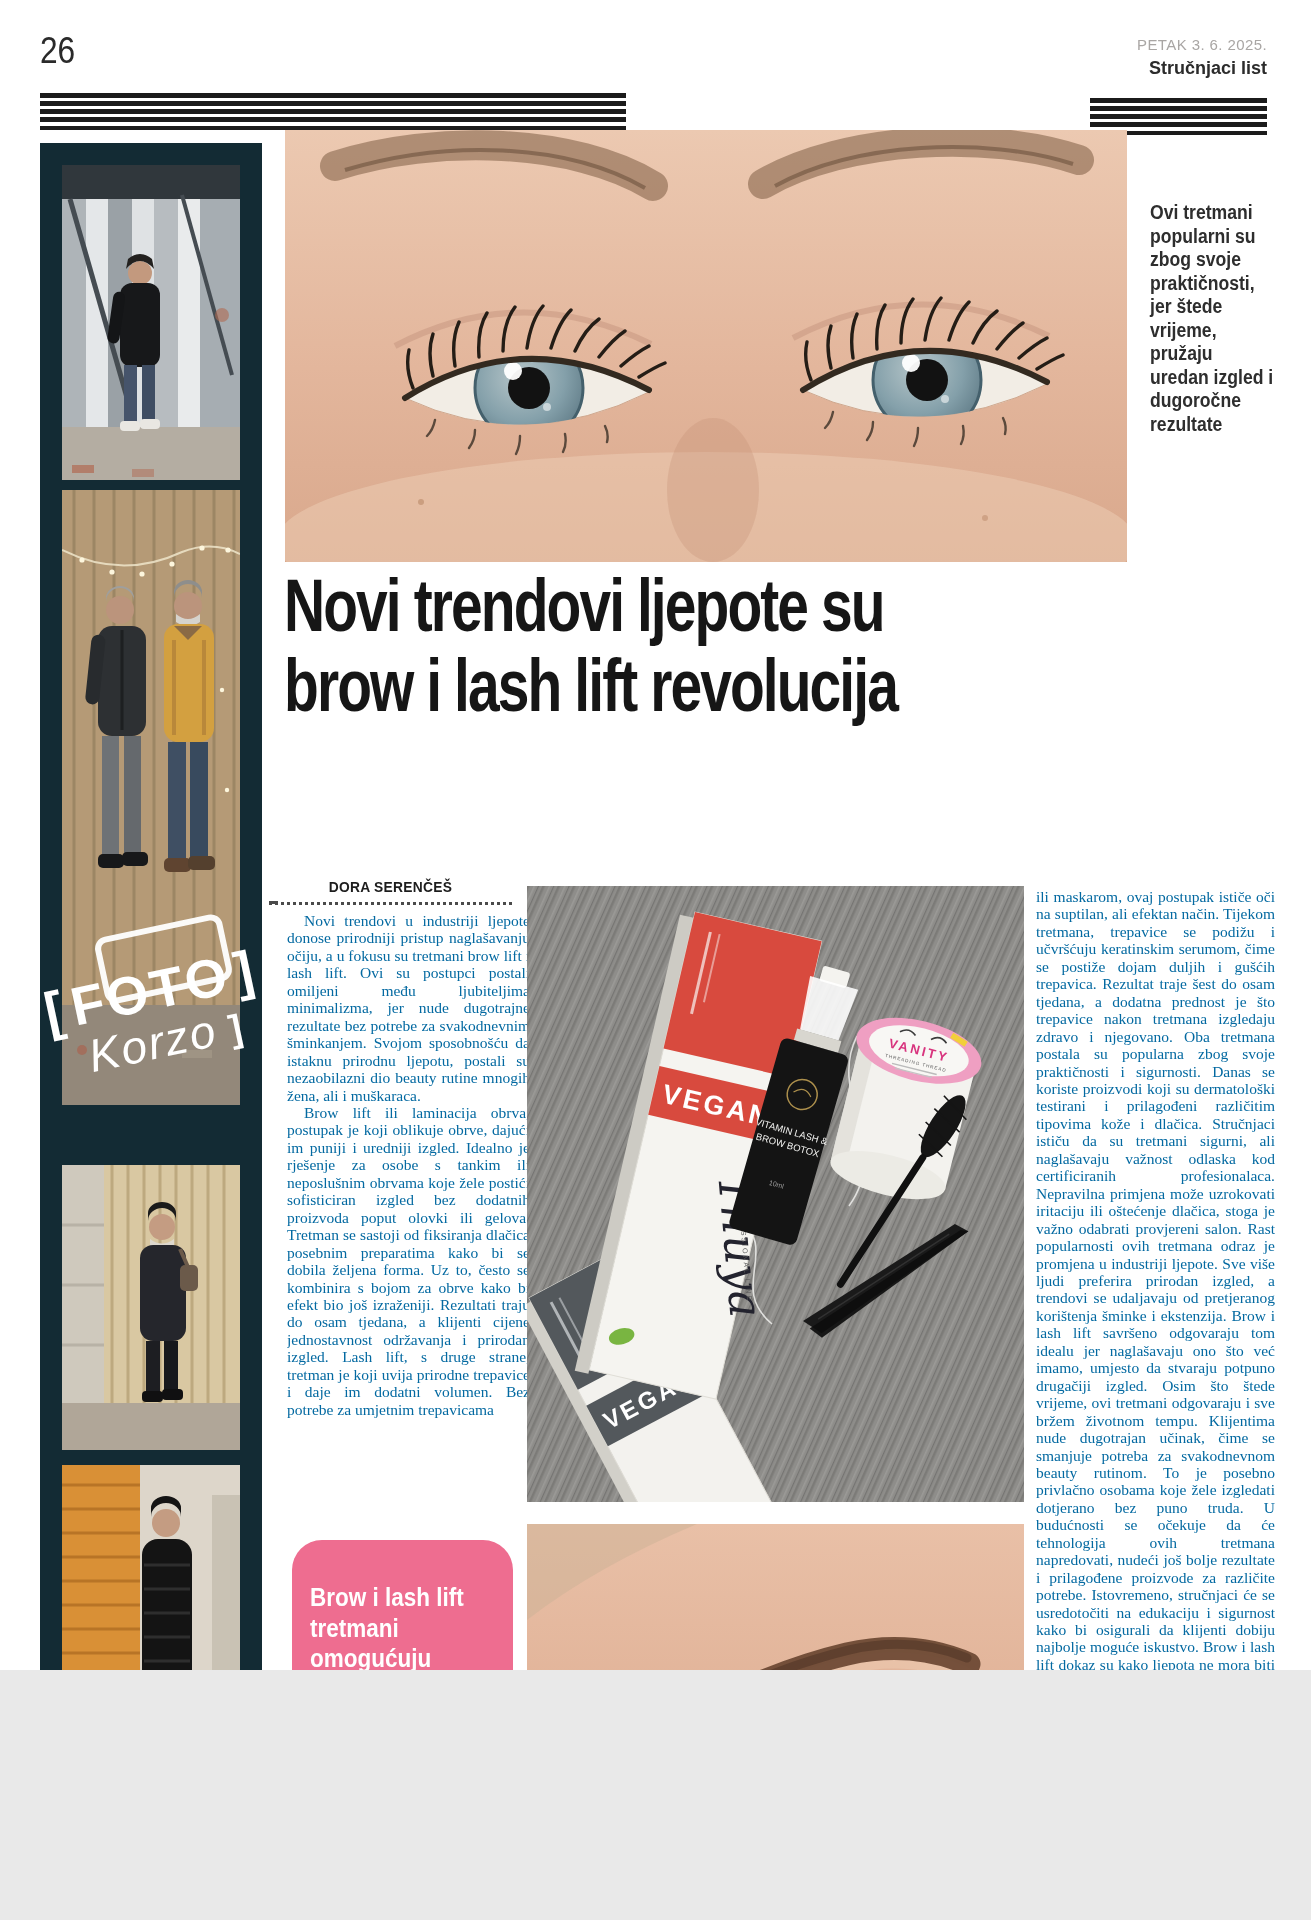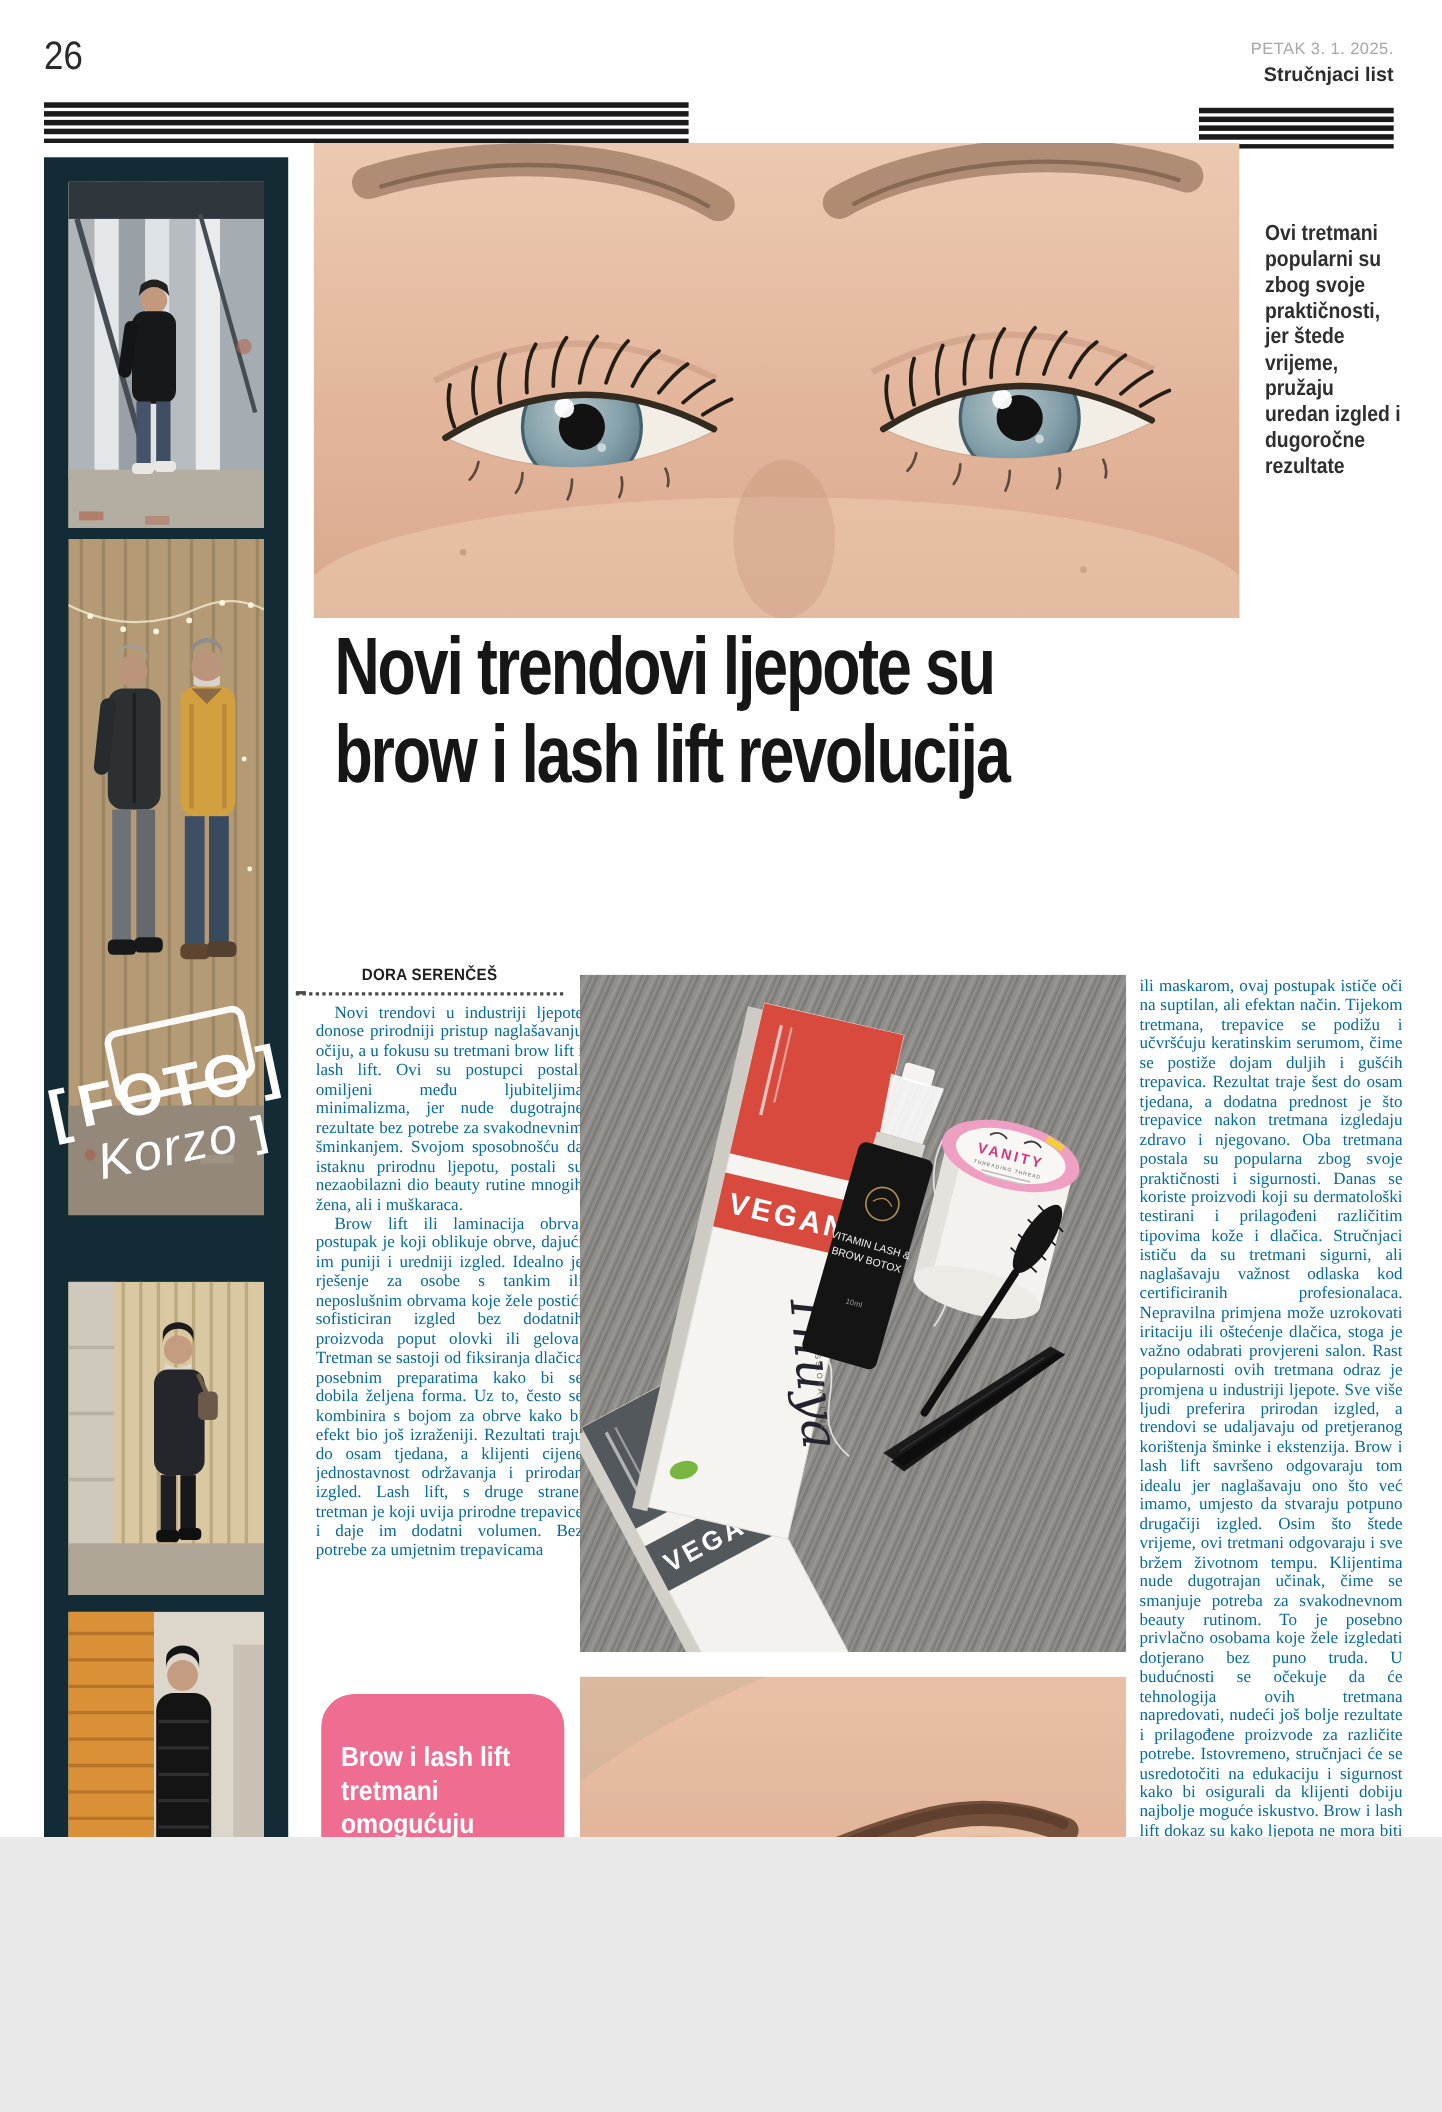--- a/index.html
+++ b/index.html
@@ -40,21 +40,21 @@
   .hashtag{position:absolute;left:52px;top:1678px;color:#ffffff;font-size:27px;font-weight:300;letter-spacing:1px;}
 
   
   .photo{position:absolute;overflow:hidden;}
   .photo svg{display:block;}
   .eyes-photo{left:285px;top:130px;width:842px;height:432px;}
   .products-photo{left:527px;top:886px;width:497px;height:616px;}
   .brow-photo{left:527px;top:1524px;width:497px;height:352px;}
 
   
-  .headline{position:absolute;left:284px;top:566px;margin-left:20px;}
+  .headline{position:absolute;left:284px;top:566px;}
   .h1line{font-size:74px;font-weight:bold;color:#161616;letter-spacing:-2.5px;line-height:80px;
           transform:scaleX(.77);transform-origin:0 0;white-space:nowrap;}
   .deck{position:absolute;left:286px;top:740px;}
   .deck div{font-size:30px;color:#3d3d3d;letter-spacing:-.4px;line-height:38px;
             transform:scaleX(.82);transform-origin:0 0;white-space:nowrap;}
 
   .sidenote{position:absolute;left:1150px;top:201px;width:142px;
             font-weight:bold;font-size:20px;line-height:23.5px;color:#2e2e2e;
             transform:scaleX(.88);transform-origin:0 0;}
 
@@ -95,21 +95,21 @@
   <div class="stripes right">
     <i></i>
       <i></i>
       <i></i>
       <i></i>
       <i></i>
   </div>
 
 
   <div class="dateblock">
-    <div class="date">PETAK 3. 1. 2025.</div>
+    <div class="date">PETAK 3. 6. 2025.</div>
     <div class="pub">Stručnjaci list</div>
   </div>
 
   <div class="sidebar">
 
     <div class="sphoto sp1">
       <svg width="178" height="315" viewBox="0 0 178 315" xmlns="http://www.w3.org/2000/svg">
         <rect width="178" height="315" fill="#c7cbce"></rect>
         <g>
           <rect x="0" width="24" height="270" fill="#aeb4b8"></rect>

